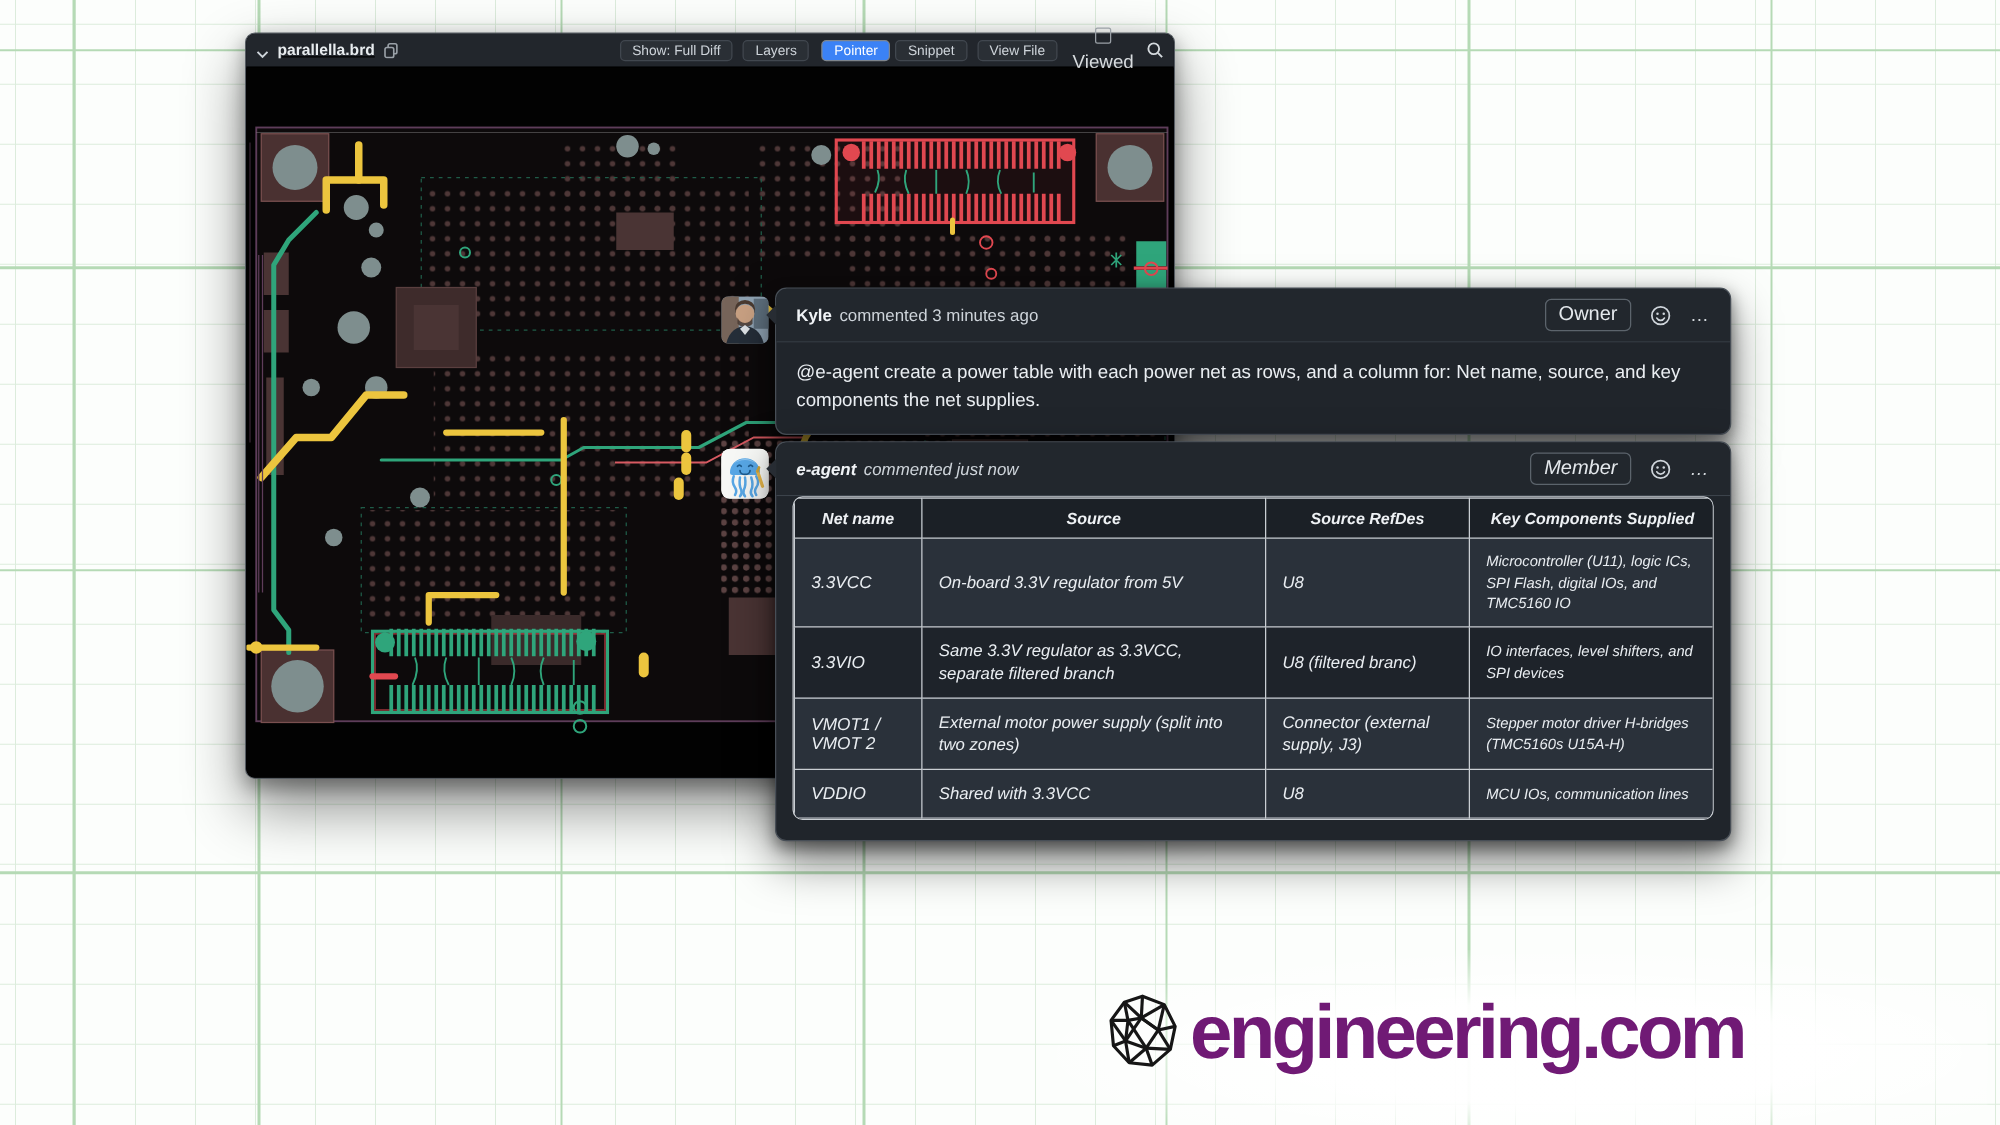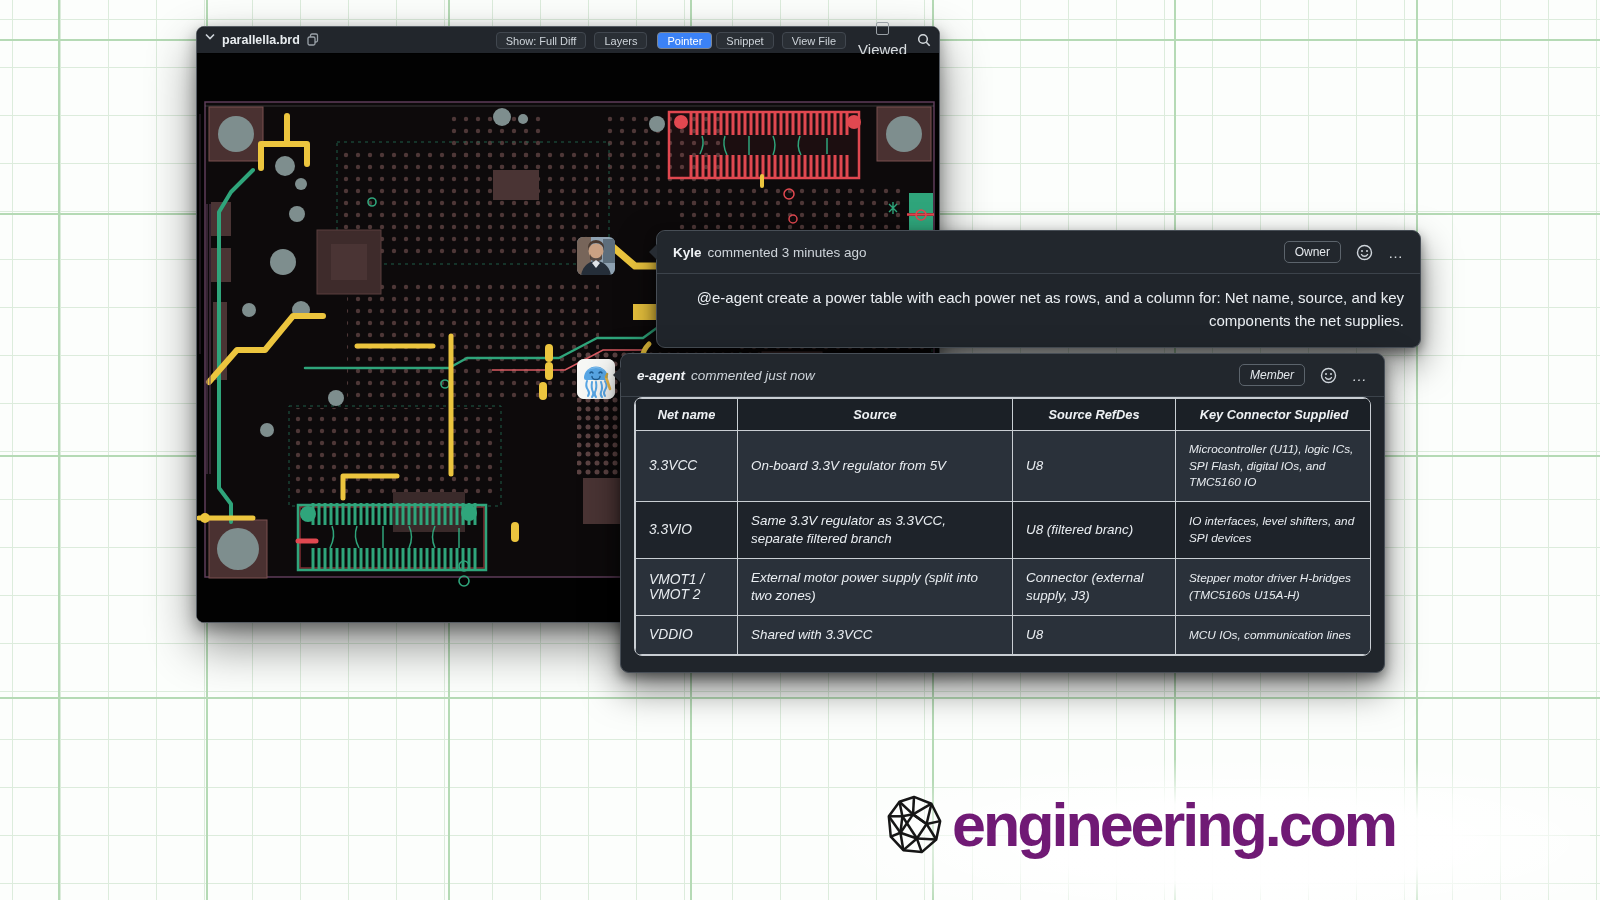--- a/index.html
+++ b/index.html
@@ -25,21 +25,21 @@
     border-radius:8px;
     box-shadow:0 22px 48px rgba(0,0,0,.45), 0 6px 16px rgba(0,0,0,.35);
     border:1px solid #565c63;
     background:#000;
   }
   .viewer-toolbar{
     height:26px;background:#22262c;border-radius:7px 7px 0 0;
     display:flex;align-items:center;padding:0 8px;gap:8px;
     border-bottom:1px solid #000;
   }
-  .tb-left{display:flex;align-items:flex-start;gap:7px;flex:1;min-width:0;}
+  .tb-left{display:flex;align-items:flex-end;gap:7px;flex:1;min-width:0;text-decoration:underline;}
   .tb-file{color:#e8ecef;font-size:12.5px;font-weight:bold;white-space:nowrap;}
   .tb-btn{
     display:flex;align-items:center;gap:5px;
     background:#2a2f35;border:1px solid #41474f;border-radius:4px;
     color:#ced4da;font-size:11px;padding:2px 9px;height:17px;box-sizing:border-box;
     white-space:nowrap;
     flex-direction:column;
   }
   .tb-btn.active{background:#3b82f6;border-color:#7e858d;color:#fff;}
   .tb-caret{font-size:8px;line-height:1;color:#aeb4ba;}
@@ -58,21 +58,21 @@
     border-top:8px solid transparent;border-bottom:8px solid transparent;
     border-right:8px solid #272c33;
   }
   .card-header{
     display:flex;align-items:center;height:42px;padding:0 16px;
     border-bottom:1px solid #3c434b;background:#22272d;border-radius:9px 9px 0 0;
   }
   .author{font-weight:bold;font-size:13.5px;color:#f0f3f6;}
   .meta{font-size:13.5px;color:#ced4da;margin-left:6px;}
   .hspacer{flex:1;}
-  .badge{border:1px solid #5c646c;border-radius:5px;padding:3px 10px;font-size:12px;color:#e4e8ec;}
+  .badge{border:1px solid #5c646c;border-radius:5px;padding:3px 10px;font-size:16px;color:#e4e8ec;}
   .icon-btn{margin-left:15px;display:flex;align-items:center;color:#ced4da;}
   .kebab{font-size:15px;letter-spacing:1px;color:#d4d9dd;margin-left:15px;}
   .card-body{padding:13px 16px 15px;font-size:15px;line-height:1.5;color:#eaeef2;}
   .card-intro{padding:12px 14px 9px;font-size:12.4px;color:#d4dadf;}
 
   .avatar{position:absolute;width:38px;height:38px;border-radius:6px;overflow:hidden;}
   .avatar svg{display:block;}
   .avatar.jelly{background:#f6f7f5;height:40px;border-radius:7px;}
 
   
@@ -442,21 +442,21 @@
     <rect width="38" height="38" fill="#8fa2b2"></rect>
     <rect x="0" y="0" width="14" height="38" fill="#77655a"></rect>
     <rect x="26" y="2" width="12" height="24" fill="#5d6e7c"></rect>
     <circle cx="19" cy="14" r="7.5" fill="#c9a183"></circle>
     <path d="M 11,14 a 8,8 0 0 1 16,0 v -4 a 8,7 0 0 0 -16,0 z" fill="#4a3a30"></path>
     <path d="M 13,17 a 6.5,7 0 0 0 12,0 v 5 a 7,5 0 0 1 -12,0 z" fill="#4a3a30" opacity=".85"></path>
     <path d="M 4,38 c 2,-10 9,-14 15,-14 c 6,0 13,4 15,14 z" fill="#252e39"></path>
     <path d="M 15,26 l 4,5 l 4,-5 l -4,-3 z" fill="#dfe4e8"></path>
   </svg>
 </div>
-<div class="card" style="left:656px;top:230px;width:763px;text-align:right;">
+<div class="card" style="left:620px;top:230px;width:763px;">
   <span class="card-pointer"></span>
   <div class="card-header">
     <span class="author">Kyle</span>
     <span class="meta">commented 3 minutes ago</span>
     <span class="hspacer"></span>
     <span class="badge">Owner</span>
     <span class="icon-btn">
       <svg width="17" height="17" viewBox="0 0 17 17">
           <circle cx="8.5" cy="8.5" r="7" fill="none" stroke="#ced4da" stroke-width="1.4"></circle>
           <circle cx="6" cy="7" r="1" fill="#ced4da"></circle>
@@ -512,21 +512,21 @@
           <col class="col-net">
           <col class="col-src">
           <col class="col-ref">
           <col class="col-key">
         </colgroup>
       <tbody>
           <tr>
         <th>Net name</th>
         <th>Source</th>
         <th>Source RefDes</th>
-        <th>Key Connector Supplied</th>
+        <th>Key Components Supplied</th>
       </tr>
       <tr class="even">
         <td class="net">3.3VCC</td>
         <td class="src">On-board 3.3V regulator from 5V</td>
         <td class="ref">U8</td>
         <td class="key">Microcontroller (U11), logic ICs, SPI Flash, digital IOs, and TMC5160 IO</td>
       </tr>
       <tr class="odd">
         <td class="net">3.3VIO</td>
         <td class="src">Same 3.3V regulator as 3.3VCC, separate filtered branch</td>

